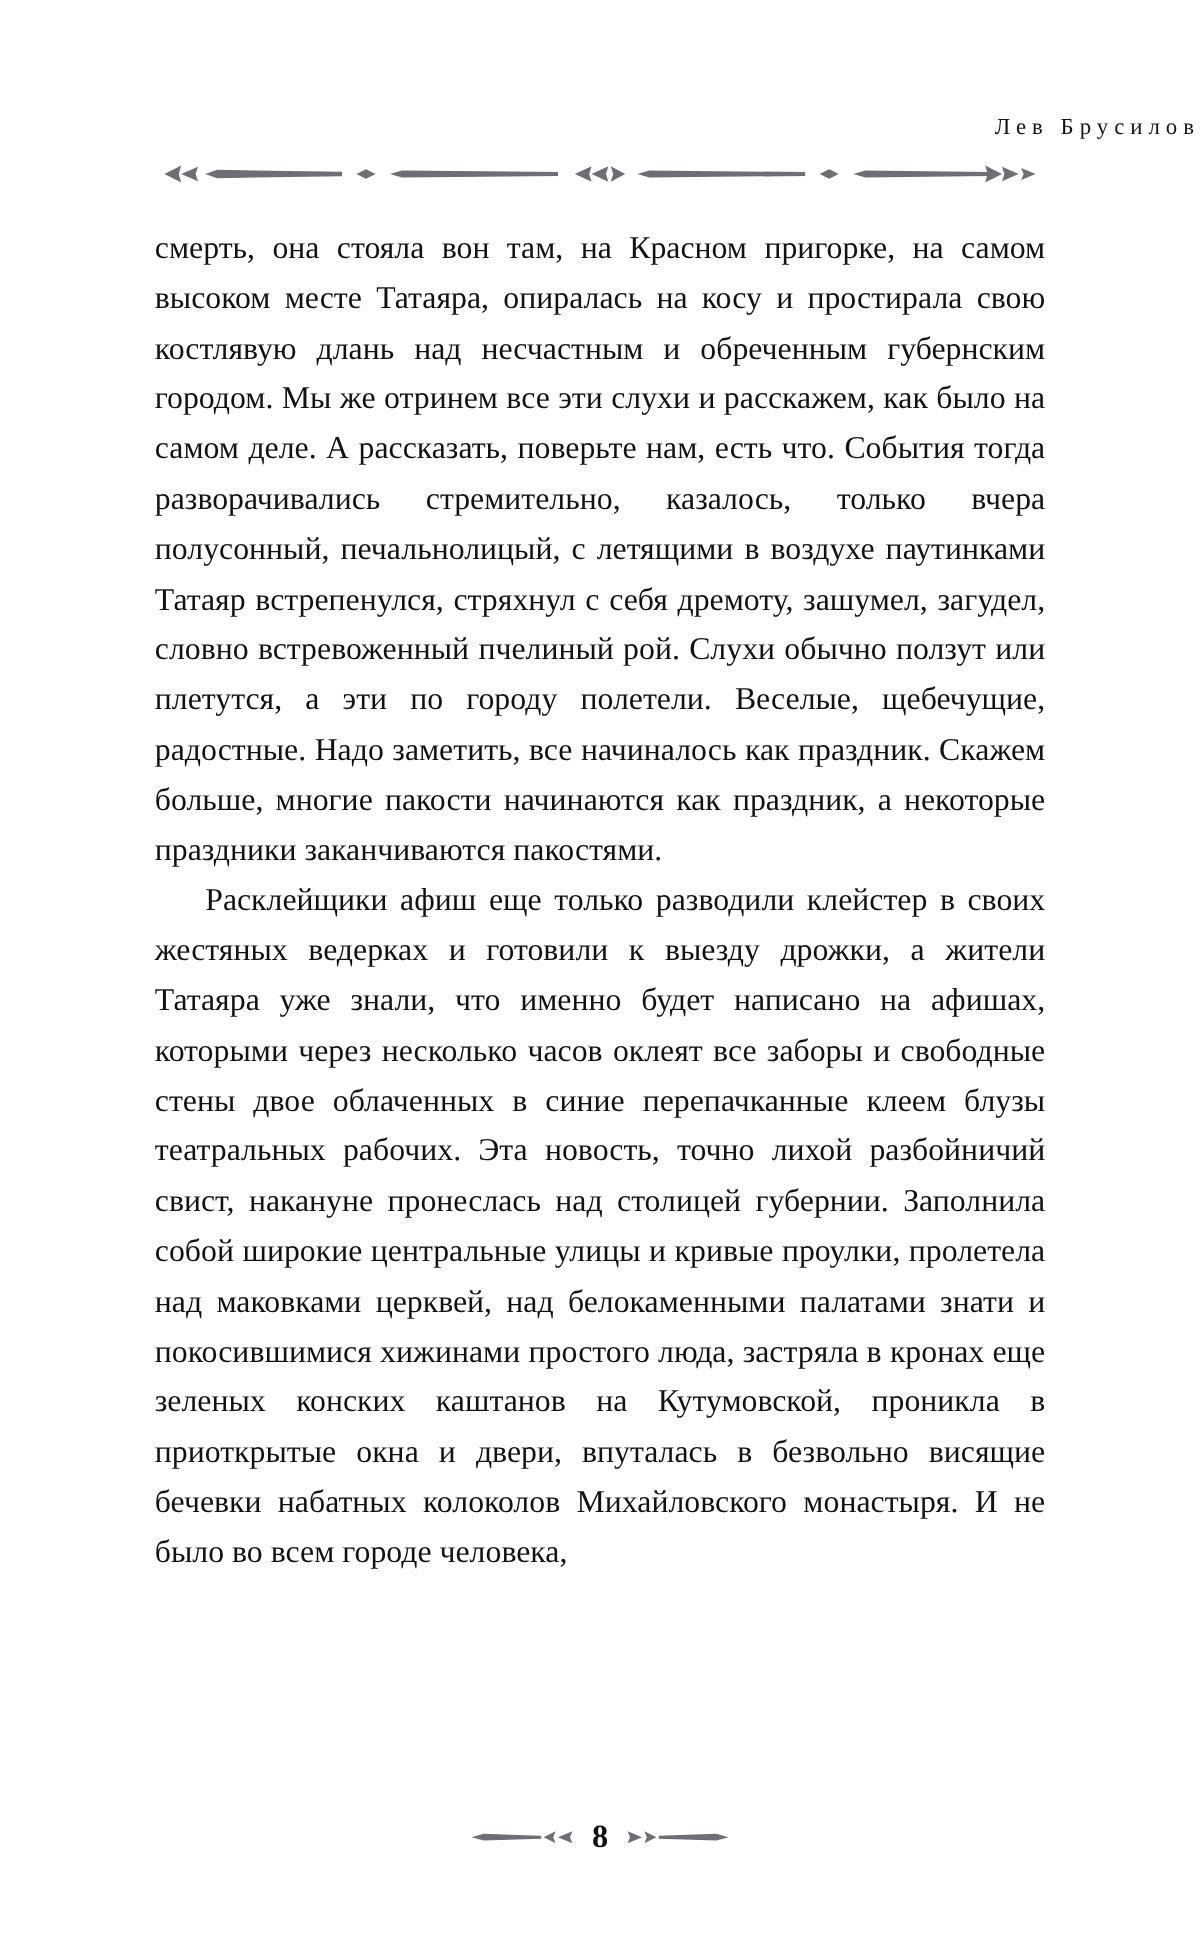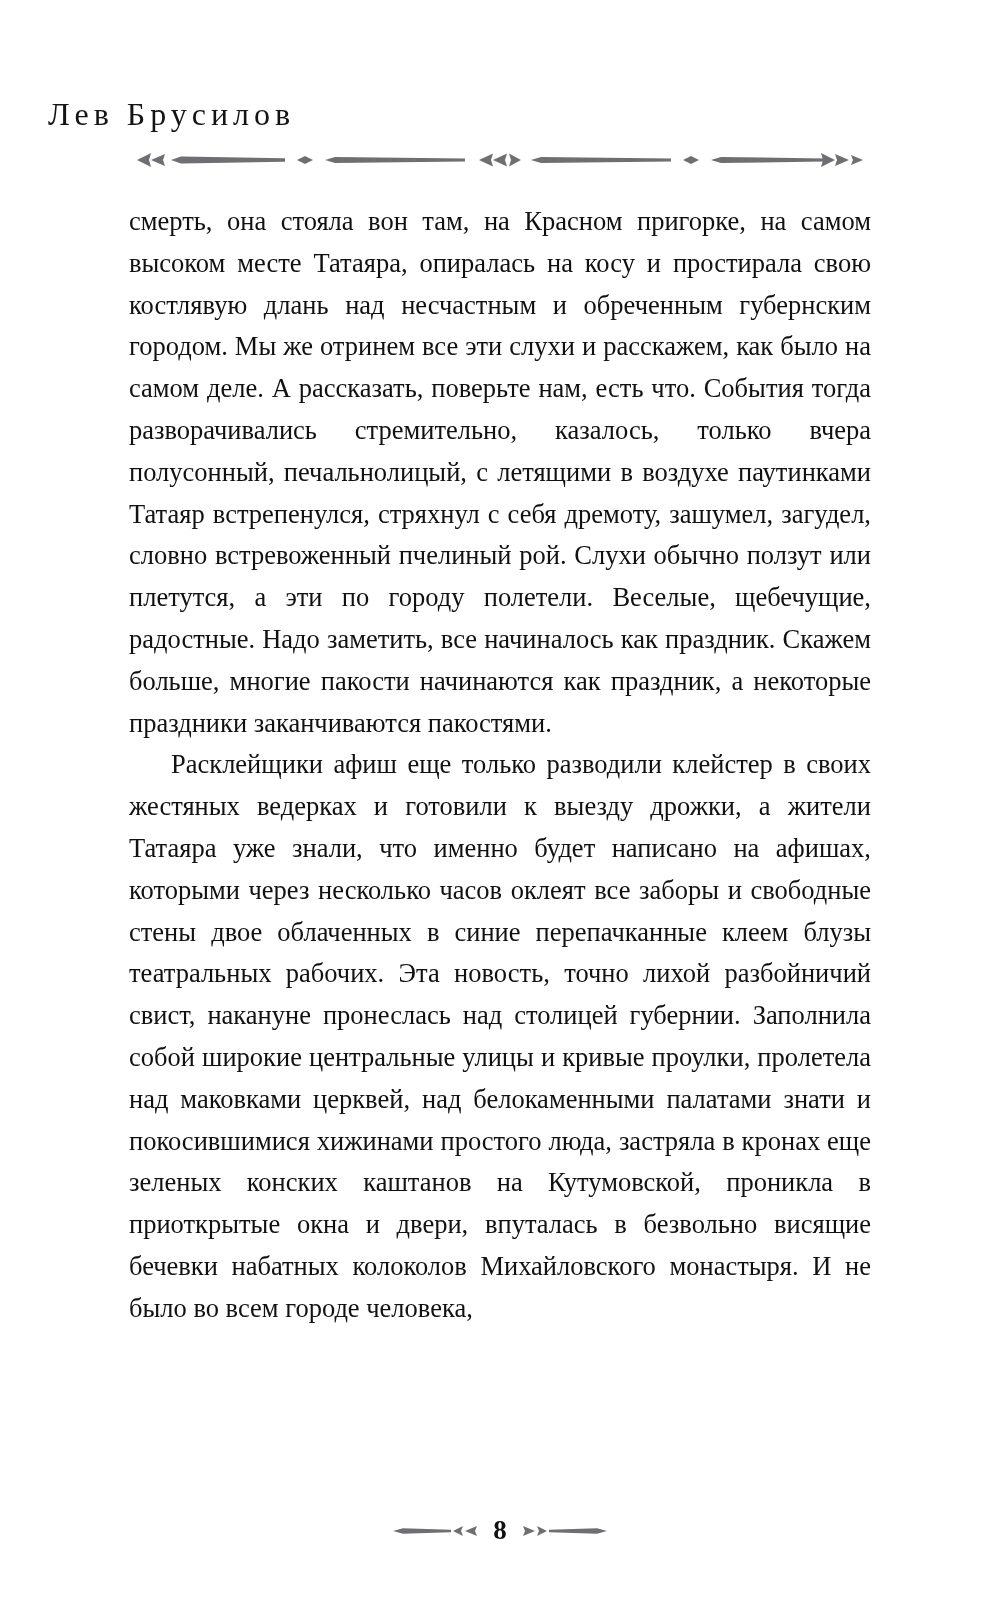--- a/index.html
+++ b/index.html
@@ -18,24 +18,24 @@
   .page {
     width: 1000px;
     height: 1616px;
     box-sizing: border-box;
     padding: 0;
     position: relative;
   }
 
   
   .running-head {
-    text-align: left;
+    text-align: right;
     margin-top: 96px;
     font-family: "Liberation Serif", serif;
-    font-size: 32px;
+    font-size: 19px;
     letter-spacing: 5px;
     color: #141414;
     text-transform: none;
     font-weight: 400;
     margin-left: 48px;
   }
 
   
   .head-rule {
     margin: 16px auto 0 auto;

